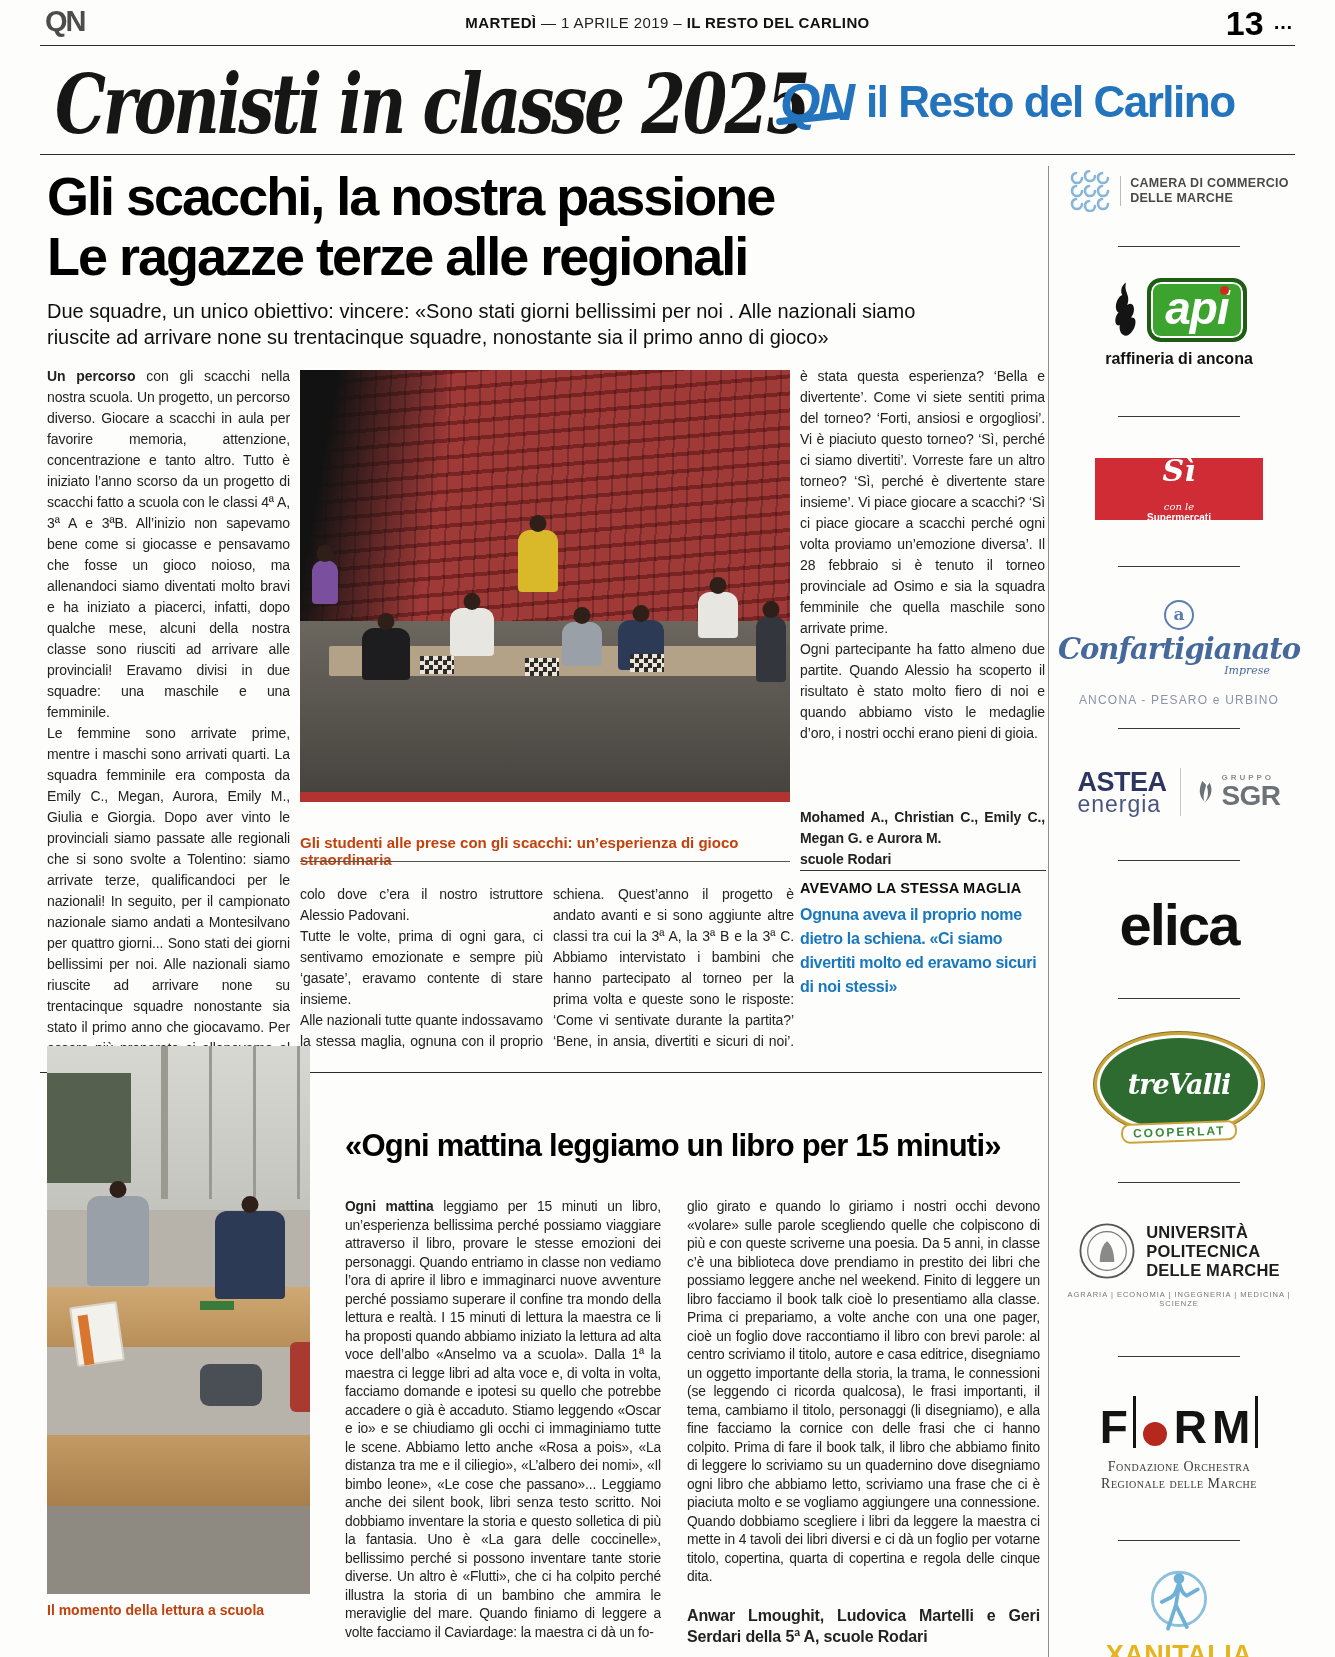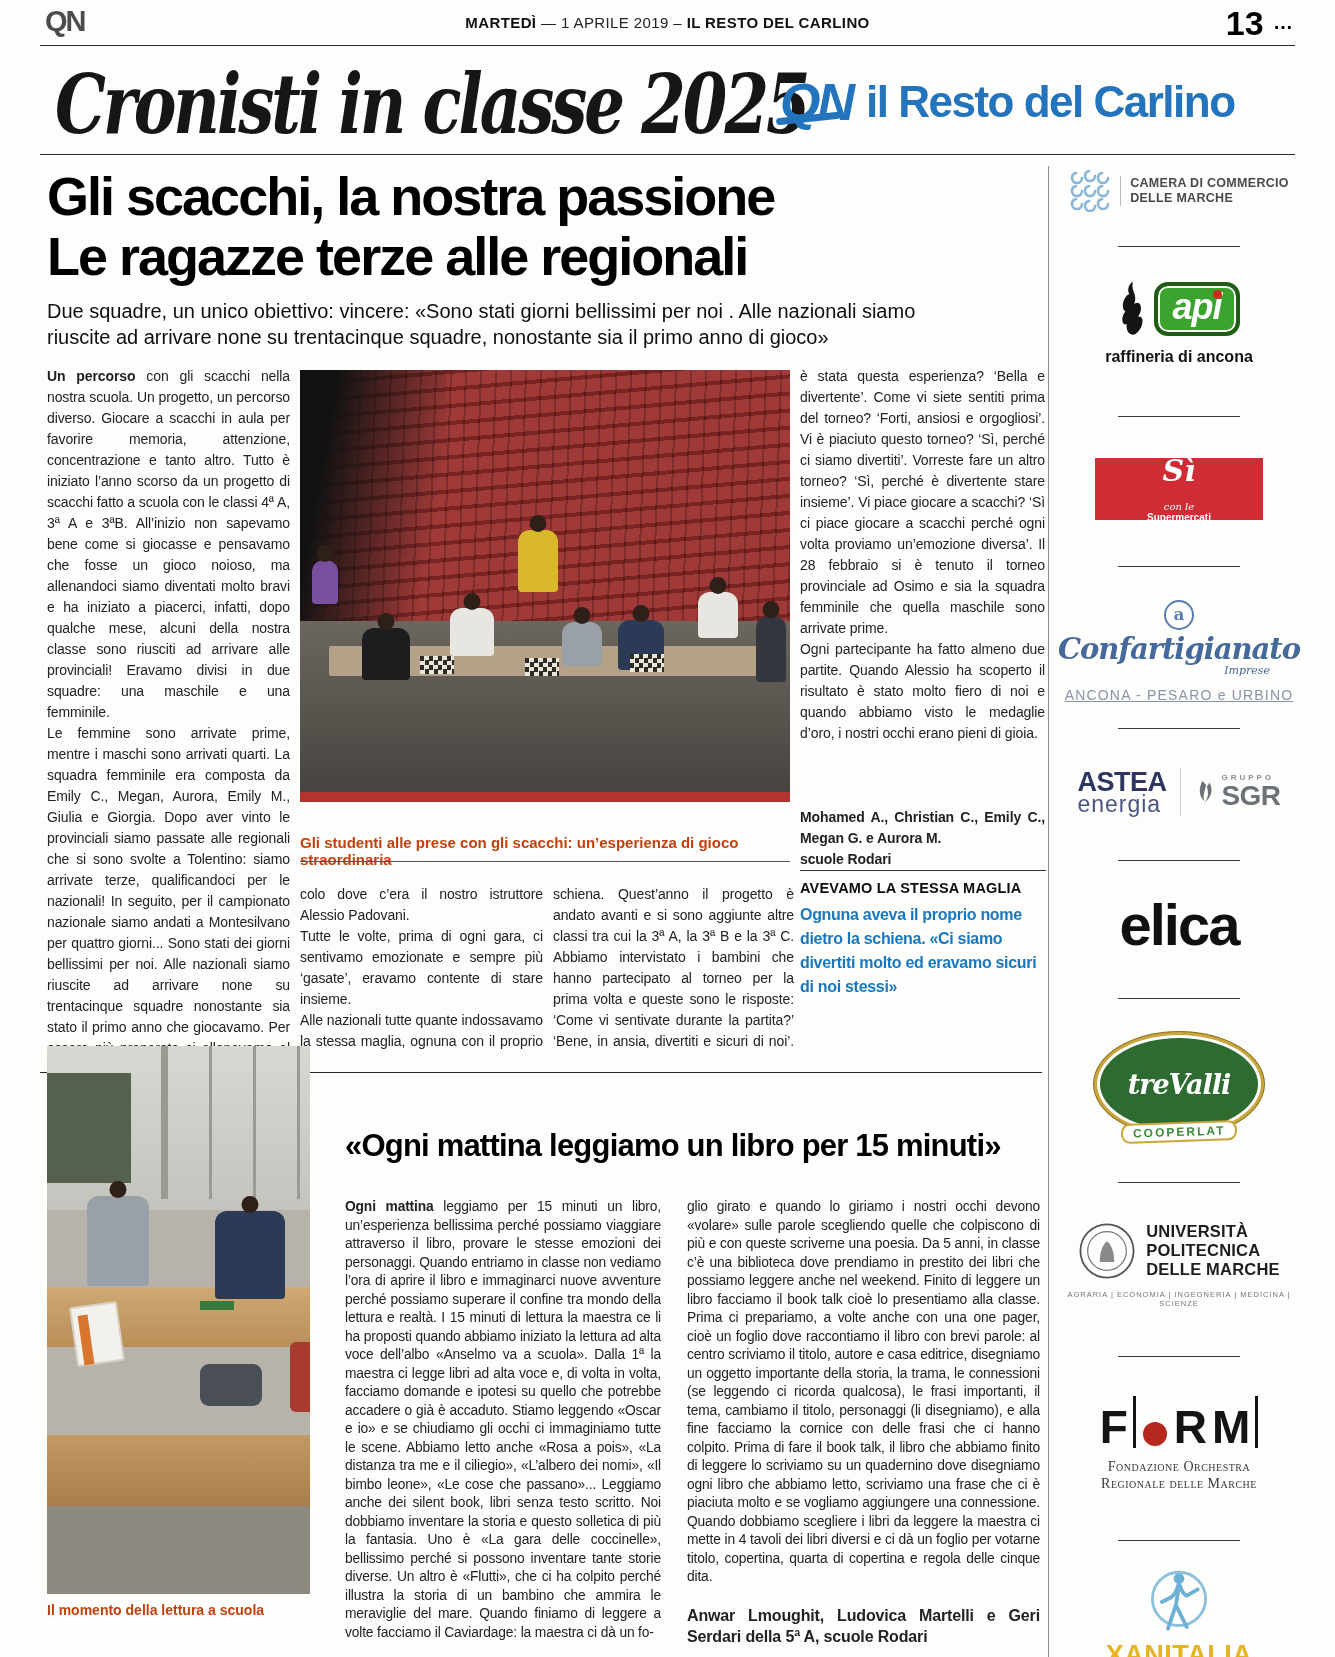--- a/index.html
+++ b/index.html
@@ -110,58 +110,58 @@
   .ad { position:absolute; left:1060px; width:238px; display:flex; flex-direction:column; align-items:center; text-align:center; }
   .ad-rule { position:absolute; left:1118px; width:122px; border-top:1px solid #3a3a3a; }
 
   .cam-row { display:flex; align-items:center; gap:9px; }
   .cam-text { border-left:1px solid #bbb; padding-left:9px; text-align:left;
     font-size:12.5px; font-weight:600; line-height:15px; color:#4a4a4a; letter-spacing:.3px; }
 
   .api-row { display:flex; align-items:center; gap:6px; }
   .api-box { position:relative; background:#3ca32e; border:4px solid #1f5c14; border-radius:14px;
     padding:3px 14px 7px; box-shadow:inset 0 0 0 2px #fff; }
-  .api-word { font-size:36px; font-weight:900; font-style:italic; color:#fff; letter-spacing:-1px; line-height:1; }
+  .api-word { font-size:46px; font-weight:900; font-style:italic; color:#fff; letter-spacing:-1px; line-height:1; }
   .api-dot { position:absolute; right:14px; top:4px; width:9px; height:9px; border-radius:50%; background:#cf2a1e; }
   .api-tag { margin-top:8px; font-size:16px; font-weight:800; color:#111; }
 
   .si-box { width:168px; height:62px; background:#cf2c35; color:#fff; display:flex; flex-direction:column;
     align-items:center; justify-content:center; line-height:1; }
   .si-word { font-family:"DejaVu Serif",serif; font-style:italic; font-weight:bold; font-size:30px; }
   .si-sub { font-family:"DejaVu Serif",serif; font-style:italic; font-size:10px; margin-top:16px; }
   .si-sub2 { font-size:10px; font-weight:bold; margin-top:1px; }
 
   .conf-a { width:26px; height:26px; border:2px solid #5b7db1; border-radius:50%; color:#5b7db1;
     font-family:"DejaVu Serif",serif; font-size:17px; line-height:25px; font-weight:bold; }
   .conf-name { font-family:"DejaVu Serif",serif; font-style:italic; font-weight:bold;
     font-size:29px; letter-spacing:-1px; color:#46699c; margin-top:2px; white-space:nowrap; }
   .conf-sub { align-self:flex-end; margin-right:28px; font-family:"DejaVu Serif",serif; font-style:italic;
     font-size:11px; color:#46699c; margin-top:-2px; }
-  .conf-region { font-size:14px; letter-spacing:1.2px; color:#8a93a8; margin-top:10px;text-decoration:underline; }
+  .conf-region { font-size:12px; letter-spacing:1.2px; color:#8a93a8; margin-top:16px; }
 
   .astea-row { display:flex; align-items:center; gap:14px; }
   .astea-left { text-align:left; line-height:1; }
   .astea-name { font-size:27px; font-weight:800; letter-spacing:-.5px; color:#2c3660; }
   .astea-sub { font-size:23px; color:#4a5480; letter-spacing:1px; margin-top:-3px; }
   .astea-div { width:1px; height:48px; background:#c9c9c9; }
   .sgr-right { display:flex; align-items:center; gap:4px; }
   .sgr-text { text-align:left; line-height:1; }
   .sgr-gruppo { font-size:8px; letter-spacing:3px; color:#8a8f94; font-weight:bold; }
   .sgr-name { font-size:28px; font-weight:800; color:#6d7278; letter-spacing:-.5px; }
 
   .elica-word { font-size:58px; font-weight:800; letter-spacing:-2px; color:#101010; line-height:1; }
 
   .trev-oval { width:158px; height:92px; background:#2e6b30; border-radius:50%;
     box-shadow:0 0 0 3px #fff, 0 0 0 6px #c9a53c, 0 0 0 7px #8a7020;
     display:flex; align-items:center; justify-content:center; }
   .trev-word { font-family:"DejaVu Serif",serif; font-style:italic; font-weight:bold; color:#fff; font-size:27px; letter-spacing:-1px; }
   .trev-sub { margin-top:-8px; background:#fff; border:2px solid #c9a53c; border-radius:9px; padding:1px 10px;
     font-size:12px; font-weight:800; letter-spacing:2px; color:#3a8a3a; transform:rotate(-2deg); }
 
-  .uni-row { display:flex; align-items:flex-start; gap:10px; }
+  .uni-row { display:flex; align-items:center; gap:10px; }
   .uni-text { text-align:left; font-size:16.5px; font-weight:800; line-height:19px; color:#1d1d1d; letter-spacing:.2px; }
   .uni-fac { margin-top:10px; font-size:7.5px; letter-spacing:1px; color:#777; }
 
   .form-row { display:flex; align-items:flex-end; gap:5px; }
   .form-letter { font-size:46px; font-weight:800; line-height:.9; color:#141414; }
   .form-bar { width:3px; height:52px; background:#141414; }
   .form-dot { width:24px; height:24px; border-radius:50%; background:#b5281e; margin:0 2px 2px; }
   .form-name { margin-top:10px; font-family:"Liberation Serif",serif; font-variant:small-caps;
     font-size:14px; line-height:17px; color:#3a3a3a; letter-spacing:.5px; }
 

